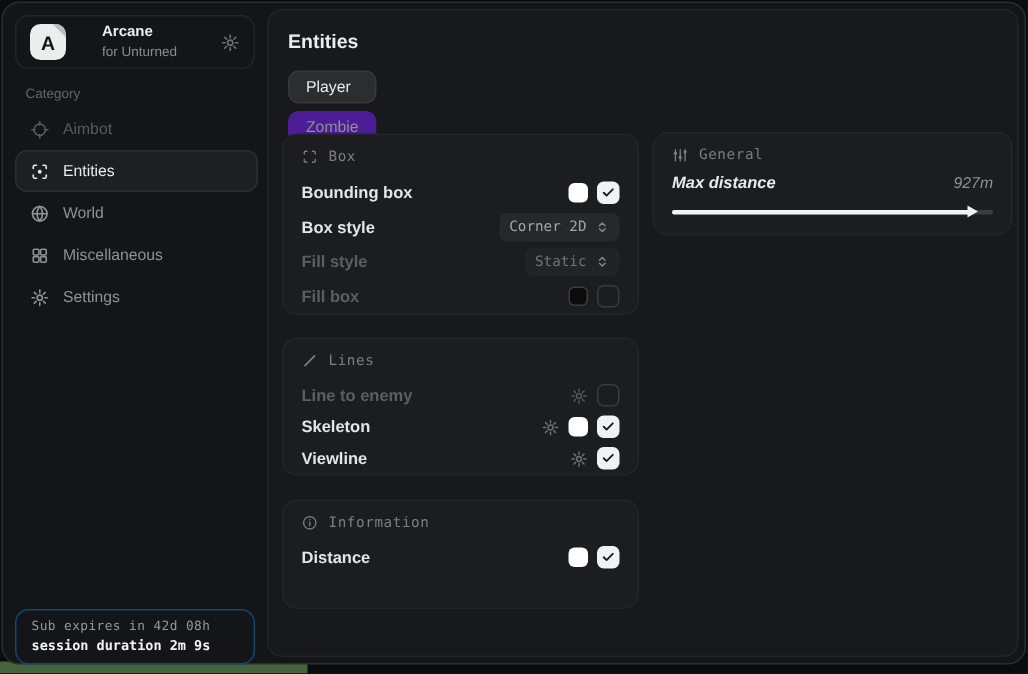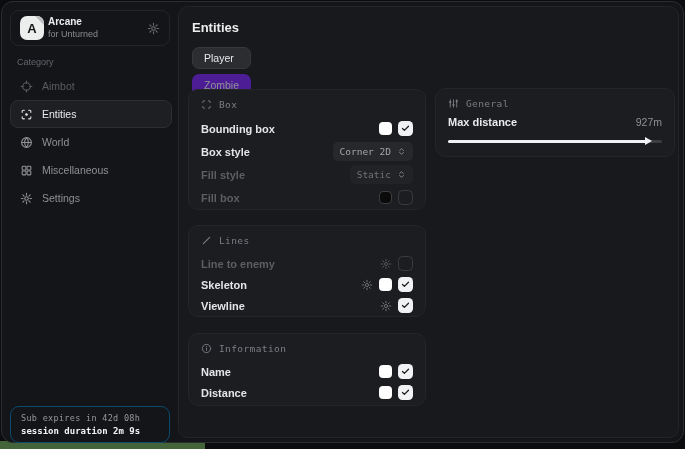--- a/index.html
+++ b/index.html
@@ -38,21 +38,21 @@
     position:relative; width:24px; height:24px; border-radius:7px;
     background:#eceded; color:#141517;
     display:grid; place-items:center;
     font-size:13px; font-weight:bold; overflow:hidden;
   }
   .logo::after {
     content:''; position:absolute; right:0; top:0;
     width:0; height:0;
     border-top:9px solid #bdbec2; border-left:9px solid transparent;
   }
-  .app-meta { margin-left:4px; line-height:1.25; }
+  .app-meta { margin-left:24px; line-height:1.25; }
   .app-name { font-size:10px; font-weight:bold; color:#eceded; }
   .app-subtitle { font-size:9px; color:#8a8c90; }
   .logo-gear { margin-left:auto; color:#6b6d71; cursor:pointer; }
 
   .category-label { position:absolute; left:15px; top:55px; font-size:9px; color:#63656a; }
 
   .nav { position:absolute; left:8px; top:70px; width:162px; display:flex; flex-direction:column; }
   .nav-item {
     height:28px; display:flex; align-items:center; gap:9px;
     padding:0 9px; border-radius:8px; border:1px solid transparent;
@@ -131,21 +131,21 @@
     font-family:"DejaVu Sans Mono", monospace;
     font-size:9.5px; color:#a3a5a9;
   }
   .dropdown .selector-glyph { width:9px; height:9px; color:#85878b; }
   .row.dim .dropdown { color:#707276; background:#222327; }
 
   .mini-gear { width:12px; height:12px; color:#6e7074; cursor:pointer; }
   .row.dim .mini-gear { color:#54565a; }
 
   
-  .gen-row { display:flex; align-items:center; justify-content:space-between; margin-top:3px; }
+  .gen-row { display:flex; align-items:center; justify-content:space-between; margin-top:3px;font-style:italic; }
   .gen-label { font-size:11px; font-weight:600; color:#e9eaec; }
   .gen-value { font-size:10.5px; color:#8f9195; }
   .slider { position:relative; margin-top:9px; height:9px; cursor:pointer; }
   .slider-track { position:absolute; left:0; right:0; top:3px; height:2.5px; background:#3b3d41; border-radius:2px; }
   .slider-fill  { position:absolute; left:0; top:3px; height:2.5px; background:#f1f2f3; border-radius:2px; }
   .slider-thumb {
     position:absolute; top:0; margin-left:-2px;
     width:0; height:0;
     border-left:7px solid #f1f2f3;
     border-top:4.5px solid transparent;
@@ -395,31 +395,20 @@
     <div class="card" id="card-info">
       <div class="card-header">
         <span class="hdr-icon">
           <svg width="11" height="11" viewBox="0 0 24 24">
               <use href="#i-info"></use>
             </svg>
         </span>
         <span>Information</span>
       </div>
 
-      <div class="row">
-        <span class="row-label">Name</span>
-        <span class="controls">
-          <span class="swatch" style="background: rgb(255, 255, 255);"></span>
-          <span class="checkbox checked">
-            <svg class="check-glyph" viewBox="0 0 24 24">
-                <use href="#i-check"></use>
-              </svg>
-          </span>
-        </span>
-      </div>
 
       <div class="row">
         <span class="row-label">Distance</span>
         <span class="controls">
           <span class="swatch" style="background: rgb(255, 255, 255);"></span>
           <span class="checkbox checked">
             <svg class="check-glyph" viewBox="0 0 24 24">
                 <use href="#i-check"></use>
               </svg>
           </span>

